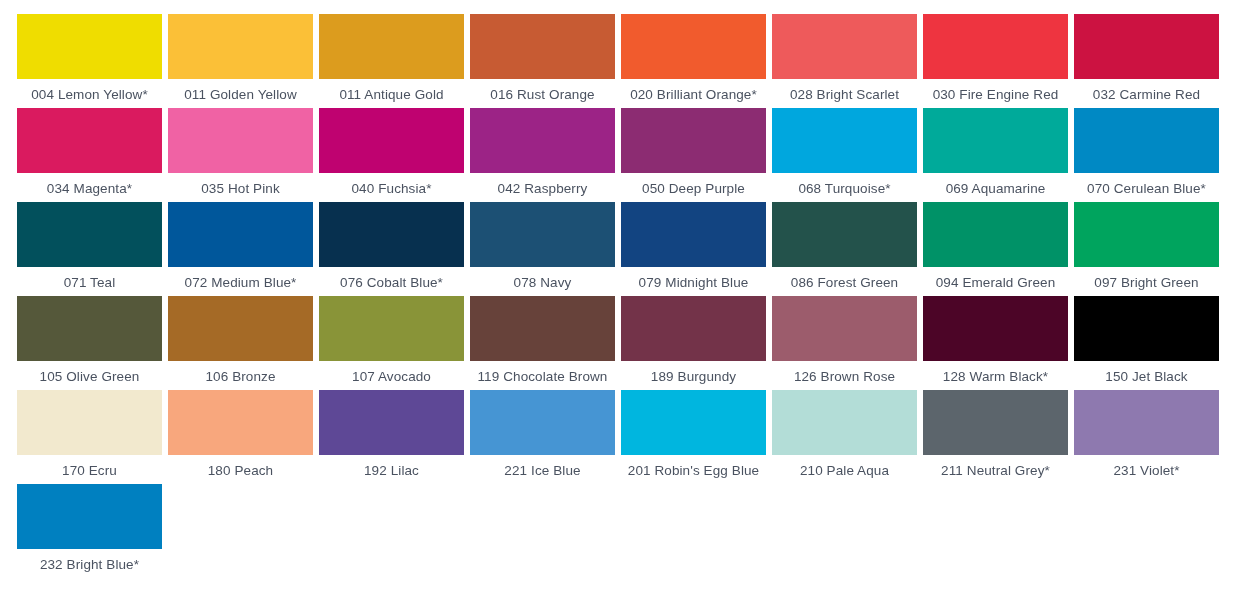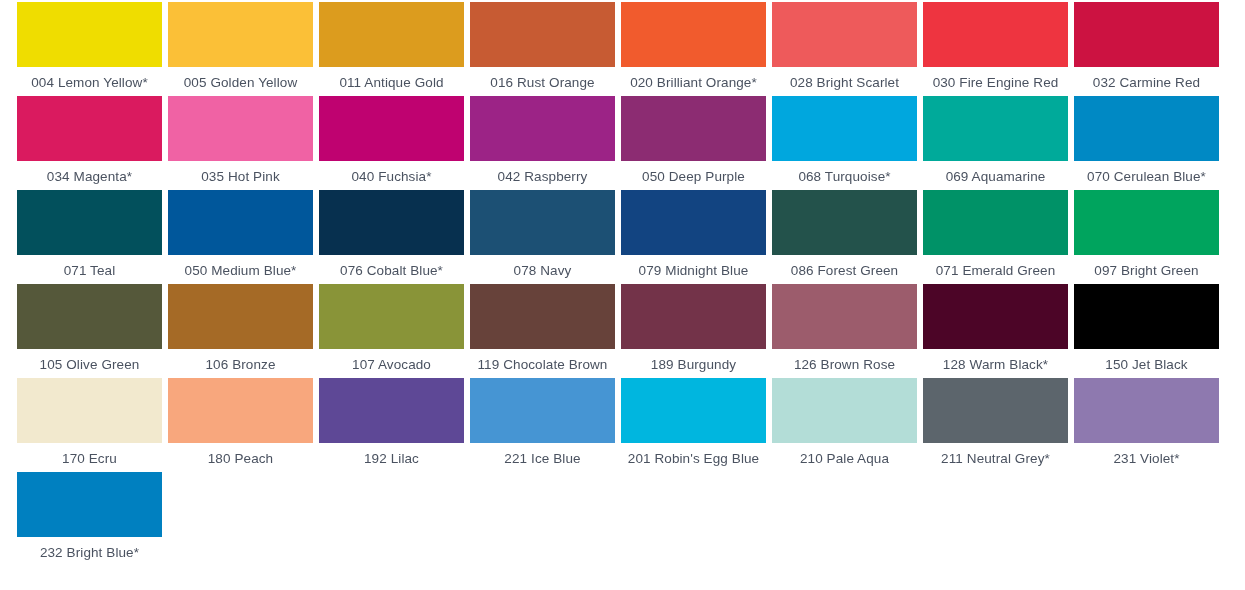--- a/index.html
+++ b/index.html
@@ -12,21 +12,21 @@
     height: 590px;
     font-family: "Liberation Sans", sans-serif;
     color: #4a5260;
     overflow: hidden;
   }
   #swatch-grid {
     display: grid;
     grid-template-columns: repeat(8, 151px);
     column-gap: 0px;
     row-gap: 0px;
-    padding: 2px 0 0 14px;
+    padding: 14px 0 0 14px;
     box-sizing: border-box;
   }
   .swatch-cell {
     width: 151px;
     height: 94px;
     display: flex;
     flex-direction: column;
     align-items: center;
     box-sizing: border-box;
   }
@@ -49,21 +49,21 @@
 </head>
 <body>
 
 <div id="swatch-grid">
     <div class="swatch-cell">
       <span class="swatch-chip" style="background: rgb(239, 221, 0);"></span>
       <div class="swatch-label">004 Lemon Yellow*</div>
     </div>
     <div class="swatch-cell">
       <span class="swatch-chip" style="background: rgb(251, 192, 55);"></span>
-      <div class="swatch-label">005 Golden Yellow</div>
+      <div class="swatch-label">011 Golden Yellow</div>
     </div>
     <div class="swatch-cell">
       <span class="swatch-chip" style="background: rgb(220, 156, 30);"></span>
       <div class="swatch-label">011 Antique Gold</div>
     </div>
     <div class="swatch-cell">
       <span class="swatch-chip" style="background: rgb(199, 91, 51);"></span>
       <div class="swatch-label">016 Rust Orange</div>
     </div>
     <div class="swatch-cell">
@@ -113,41 +113,41 @@
     <div class="swatch-cell">
       <span class="swatch-chip" style="background: rgb(0, 137, 196);"></span>
       <div class="swatch-label">070 Cerulean Blue*</div>
     </div>
     <div class="swatch-cell">
       <span class="swatch-chip" style="background: rgb(2, 80, 92);"></span>
       <div class="swatch-label">071 Teal</div>
     </div>
     <div class="swatch-cell">
       <span class="swatch-chip" style="background: rgb(0, 87, 155);"></span>
-      <div class="swatch-label">050 Medium Blue*</div>
+      <div class="swatch-label">072 Medium Blue*</div>
     </div>
     <div class="swatch-cell">
       <span class="swatch-chip" style="background: rgb(7, 48, 79);"></span>
       <div class="swatch-label">076 Cobalt Blue*</div>
     </div>
     <div class="swatch-cell">
       <span class="swatch-chip" style="background: rgb(28, 80, 116);"></span>
       <div class="swatch-label">078 Navy</div>
     </div>
     <div class="swatch-cell">
       <span class="swatch-chip" style="background: rgb(18, 68, 129);"></span>
       <div class="swatch-label">079 Midnight Blue</div>
     </div>
     <div class="swatch-cell">
       <span class="swatch-chip" style="background: rgb(35, 82, 75);"></span>
       <div class="swatch-label">086 Forest Green</div>
     </div>
     <div class="swatch-cell">
       <span class="swatch-chip" style="background: rgb(0, 146, 103);"></span>
-      <div class="swatch-label">071 Emerald Green</div>
+      <div class="swatch-label">094 Emerald Green</div>
     </div>
     <div class="swatch-cell">
       <span class="swatch-chip" style="background: rgb(0, 164, 94);"></span>
       <div class="swatch-label">097 Bright Green</div>
     </div>
     <div class="swatch-cell">
       <span class="swatch-chip" style="background: rgb(85, 88, 58);"></span>
       <div class="swatch-label">105 Olive Green</div>
     </div>
     <div class="swatch-cell">

